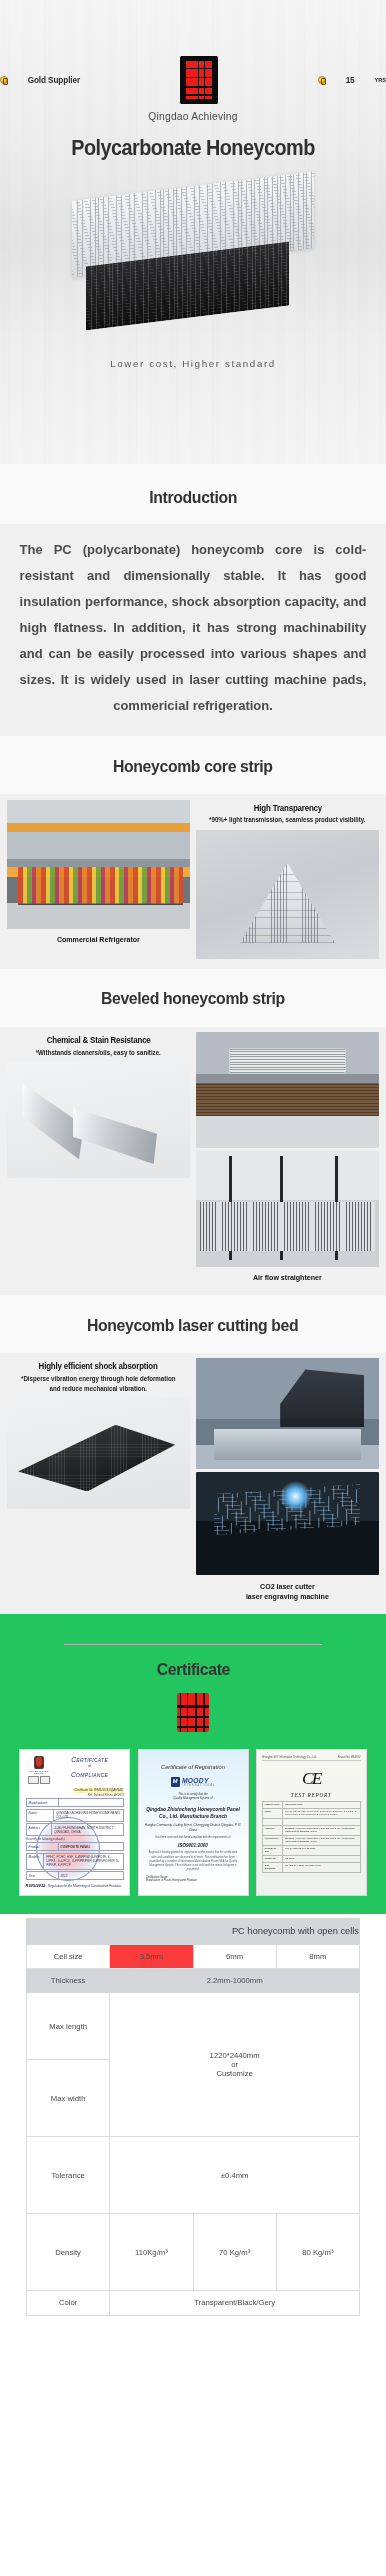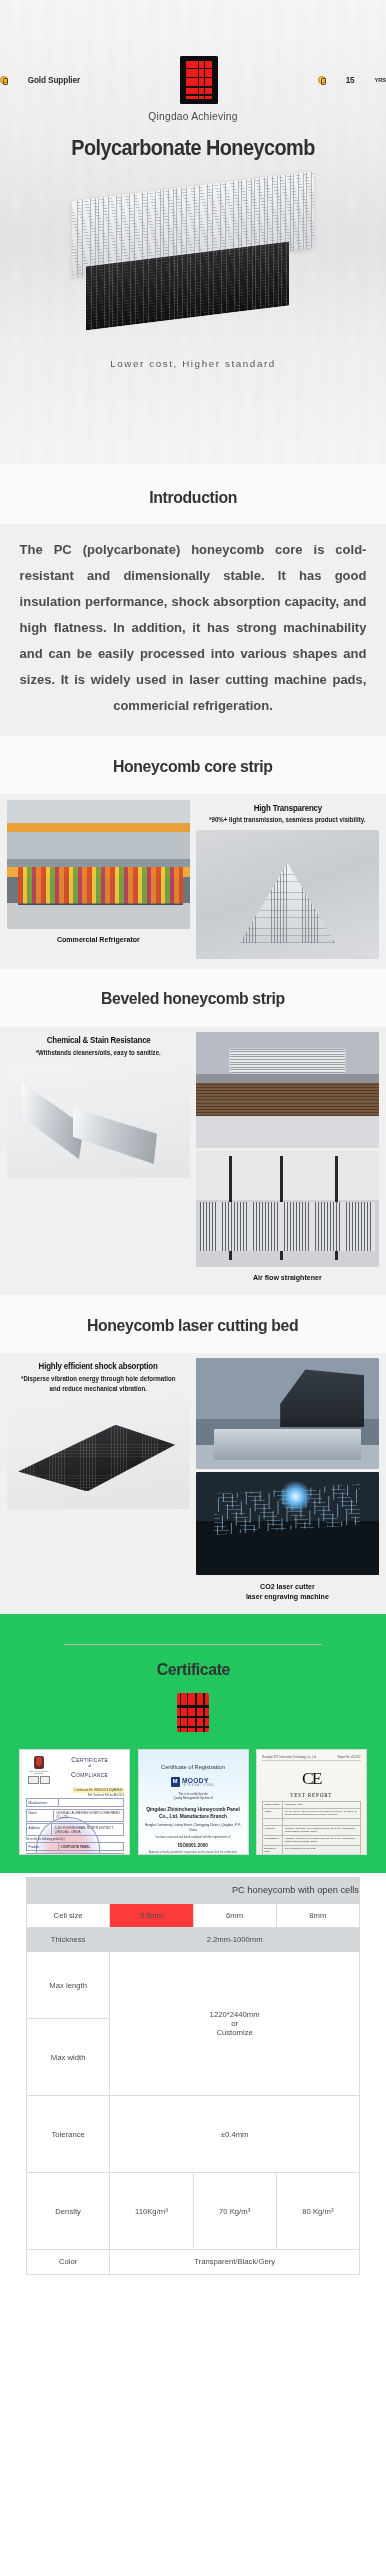--- a/index.html
+++ b/index.html
@@ -293,28 +293,29 @@
       linear-gradient(90deg, transparent 0 8%, #131313 8% 13%, transparent 13% 30%, #131313 30% 35%, transparent 35% 56%, #131313 56% 62%, transparent 62% 82%, #131313 82% 88%, transparent 88%),
       linear-gradient(0deg, transparent 0 10%, #131313 10% 15%, transparent 15% 36%, #131313 36% 42%, transparent 42% 62%, #131313 62% 68%, transparent 68%),
       #ee1c18;
     border-radius: 2.1px;
   }
   .certs {
     display: flex; gap: 7.2px; justify-content: center;
     padding: 16.5px 9.3px 18.5px;
   }
   .cert {
-    width: 111px; height: 106px;
+    width: 111px; height: 147px;
     background: #fff;
     border: 0.5px solid #d9d9d9;
     position: relative;
     overflow: hidden;
     font-size: 3.1px;
     color: #3a3a55;
     padding: 6.2px 5.2px;
+    font-style: italic;
   }
   .cert .ct { text-align: center; font-size: 6.7px; color:#2a3560; letter-spacing:0.3px; font-variant: small-caps;}
   .cert .ct2 { text-align:center; font-size: 3.6px; margin: 1.5px 0 2.6px; color:#333; }
   .cert .hl { background:#fff3a8; display:inline-block; padding:0.5px 1.5px; font-size:3.1px; }
   .cert .rowline { display:flex; border:0.5px solid #9aa0c0; margin-top:1.5px; }
   .cert .rowline span { padding:1.5px 2.1px; font-size:3.1px; }
   .cert .rowline span:first-child { width:32px; border-right:0.5px solid #9aa0c0; color:#2a3560; }
   .cert .stamp {
     position:absolute; left:15.5px; top:67px; width:64px; height:64px;
     border-radius:50%; border:1.5px solid rgba(40,60,160,.55);

